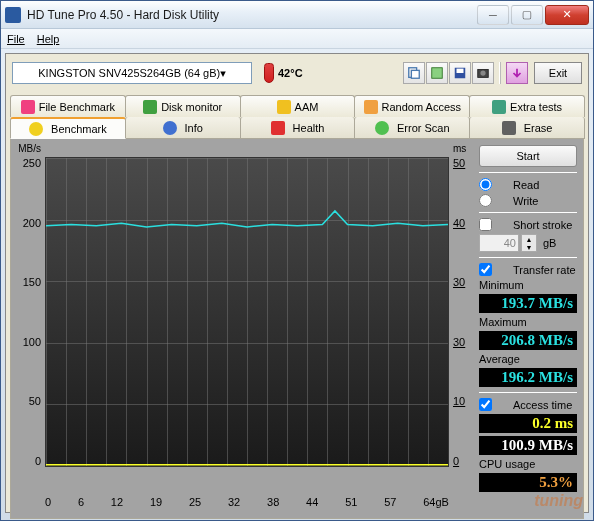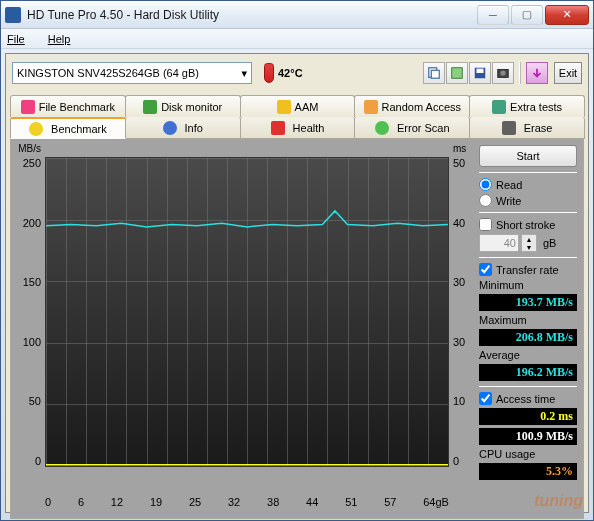--- a/index.html
+++ b/index.html
@@ -4,60 +4,60 @@
 <style>
 * { box-sizing: border-box; margin: 0; padding: 0; font-family: Tahoma, sans-serif; font-size: 11px; }
 body { background: #ece9d8; }
 .window { width: 594px; height: 521px; background: linear-gradient(#e8f0f8,#d0dce8); border: 1px solid #3a5a8a; position: relative; }
 .titlebar { height: 28px; background: linear-gradient(#fdfefe,#e8f0f8 40%,#d6e2ee); display: flex; align-items: center; padding: 0 4px; border-bottom: 1px solid #b8c8d8; }
 .titlebar-icon { width: 16px; height: 16px; background: #2a5aa0; margin-right: 6px; border-radius: 2px; }
 .titlebar-text { flex: 1; color: #1a1a1a; font-size: 12px; }
 .winbtns { display: flex; gap: 2px; }
 .winbtn { width: 32px; height: 20px; border-radius: 3px; display: flex; align-items: center; justify-content: center; color: #555; border: 1px solid rgba(0,0,0,0.15); background: linear-gradient(#f8fbfe,#d8e4f0); cursor: pointer; }
 .winbtn.close { background: linear-gradient(#f08080,#d04030 50%,#c03020); color: #fff; border-color: #a02a1a; width: 44px; }
-.menubar { height: 20px; display: flex; align-items: center; padding: 0 6px; gap: 23px; background: linear-gradient(#f4f8fc,#e4ecf4); border-bottom: 1px solid #c8d4e0; }
+.menubar { height: 20px; display: flex; align-items: center; padding: 0 6px; gap: 12px; background: linear-gradient(#f4f8fc,#e4ecf4); border-bottom: 1px solid #c8d4e0; }
 .menubar span { text-decoration: underline; cursor: pointer; }
 .content { background: #ece9d8; margin: 4px; border: 1px solid #888; height: 460px; padding: 4px; }
 .toprow { display: flex; align-items: center; gap: 6px; padding: 4px 2px; }
-.drive-select { width: 240px; height: 22px; border: 1px solid #7f9db9; background: #fff; display: flex; align-items: center; padding: 0 4px; justify-content: space-between; }
+.drive-select { width: 240px; height: 22px; border: 1px solid #7f9db9; background: #fff; display: flex; align-items: center; padding: 0 4px; justify-content: center; }
 .drive-select .chev { color: #000; }
 .temp { display: flex; align-items: center; gap: 4px; margin-left: 6px; }
 .therm { width: 10px; height: 20px; background: linear-gradient(#e04040,#d02020); border-radius: 4px 4px 6px 6px; border: 1px solid #a01010; }
 .temp-val { font-weight: bold; }
 .icon-group { display: flex; gap: 1px; margin-left: auto; }
 .iconbtn { width: 22px; height: 22px; border: 1px solid #aaa; background: linear-gradient(#fafafa,#e4e4e4); display: flex; align-items: center; justify-content: center; cursor: pointer; }
 .iconbtn svg { width: 14px; height: 14px; }
 .divider { width: 2px; height: 22px; background: #bbb; margin: 0 4px; border-left: 1px solid #fff; }
-.exitbtn { width: 28px; height: 22px; border: 1px solid #888; background: linear-gradient(#fafafa,#e0e0e0); cursor: pointer; }
+.exitbtn { width: 48px; height: 22px; border: 1px solid #888; background: linear-gradient(#fafafa,#e0e0e0); cursor: pointer; }
 .tabrow1 { display: flex; margin-top: 6px; border-bottom: 1px solid #aca899; }
 .tabrow1 .tab { flex: 1; height: 22px; display: flex; align-items: center; justify-content: center; gap: 4px; border: 1px solid #aca899; border-bottom: none; background: linear-gradient(#fcfcfa,#ece9d8); cursor: pointer; border-radius: 3px 3px 0 0; margin-right: -1px; position: relative; top: 1px; }
 .tabrow2 { display: flex; }
 .tabrow2 .tab { flex: 1; height: 22px; display: flex; align-items: center; justify-content: center; gap: 8px; border: 1px solid #aca899; border-top: none; border-bottom: 1px solid #aca899; background: linear-gradient(#f4f2e8,#e4e1d0); cursor: pointer; border-radius: 3px 3px 0 0; margin-right: -1px; }
 .tabrow2 .tab.active { background: #fcfcfa; border-bottom: 1px solid #fcfcfa; position: relative; z-index: 2; border-top: 2px solid #f0a030; }
 .tabicon { width: 14px; height: 14px; border-radius: 2px; }
 .tabbody { border: 1px solid #aca899; border-top: none; background: #a3a3a3; height: 380px; padding: 6px; display: flex; gap: 8px; }
 .chartcol { flex: 1; display: flex; flex-direction: column; }
 .chartarea { flex: 1; position: relative; display: flex; }
 .yaxis-left { width: 28px; display: flex; flex-direction: column; justify-content: space-between; text-align: right; padding-right: 4px; font-size: 10px; }
 .yaxis-right { width: 22px; display: flex; flex-direction: column; justify-content: space-between; text-align: left; padding-left: 4px; font-size: 10px; }
 .plot { flex: 1; background: linear-gradient(#4a4a4a,#1a1a1a); border: 1px solid #333; position: relative; overflow: hidden; height: 310px; }
 .gridline-h { position: absolute; left: 0; right: 0; height: 1px; background: rgba(120,120,120,0.5); }
 .gridline-v { position: absolute; top: 0; bottom: 0; width: 1px; background: rgba(120,120,120,0.5); }
 .xaxis { height: 18px; display: flex; margin-left: 28px; margin-right: 22px; justify-content: space-between; font-size: 10px; padding-top: 2px; position: relative; }
 .axis-label { position: absolute; font-size: 10px; }
 .sidecol { width: 98px; display: flex; flex-direction: column; gap: 3px; }
 .startbtn { height: 22px; border: 1px solid #888; background: linear-gradient(#fafafa,#e0e0e0); border-radius: 3px; cursor: pointer; }
-.radio-row, .check-row { display: flex; align-items: center; gap: 4px; }
+.radio-row, .check-row { display: flex; align-items: center; gap: 21px; }
 .radio-row input, .check-row input { margin: 0; }
 .stroke-row { display: flex; align-items: center; gap: 2px; }
 .stroke-input { width: 40px; height: 18px; border: 1px solid #aaa; text-align: right; padding-right: 2px; background: #f0f0f0; color: #888; }
 .spinner { width: 16px; height: 18px; border: 1px solid #aaa; display: flex; flex-direction: column; }
 .spinner div { flex: 1; display: flex; align-items: center; justify-content: center; font-size: 7px; background: #e8e8e8; cursor: pointer; }
 .stat-label { font-size: 11px; }
-.stat-value { background: #000; color: #2ae0e0; text-align: right; padding: 1px 4px; font-weight: bold; font-family: 'Segoe UI', Tahoma; font-size: 12px; }
+.stat-value { background: #000; color: #2ae0e0; text-align: right; padding: 1px 4px; font-weight: bold; font-family: 'Segoe UI', Tahoma; font-size: 15px; }
 .stat-value.yellow { color: #faff2a; }
 .stat-value.white { color: #fff; }
 .stat-value.orange { color: #f0a040; }
 .hr { height: 1px; background: #ccc; margin: 2px 0; border-bottom: 1px solid #fff; }
 .watermark { position: absolute; bottom: 10px; right: 10px; color: #d07030; font-size: 16px; font-style: italic; font-weight: bold; opacity: 0.5; pointer-events: none; }
 </style>
 </head>
 <body>
 
 <div class="window">
@@ -205,21 +205,21 @@
                 <div class="gridline-v" style="left: 341.7px;"></div>
                 <div class="gridline-v" style="left: 361.8px;"></div>
                 <div class="gridline-v" style="left: 381.9px;"></div>
                 <div class="gridline-v" style="left: 402px;"></div>
                 <svg width="100%" height="100%" style="position: absolute; top: 0px; left: 0px;">
                   <polyline points="0,67.75999999999999 25.125,66.52799999999999 50.25,67.75999999999999 75.375,65.29599999999999 100.5,68.99199999999999 125.625,66.52799999999999 150.75,67.75999999999999 175.875,65.29599999999999 201,68.99199999999999 226.125,66.52799999999999 251.25,67.75999999999999 276.375,66.52799999999999 288.9375,52.976 301.5,66.52799999999999 326.625,67.75999999999999 351.75,65.29599999999999 376.875,67.75999999999999 402,66.52799999999999" fill="none" stroke="#2ae0e0" stroke-width="1.5"></polyline>
                   <polyline points="0,306.768 402,306.768" fill="none" stroke="#faff2a" stroke-width="1.5"></polyline>
                 </svg>
               </div>
           </div>
-          <div style="position:relative;">
+          <div style="position:relative;text-decoration:underline;">
             <div class="axis-label" style="top:-2px;left:4px">ms</div>
             <div class="yaxis-right" style="height:310px;margin-top:12px">
               <span>50</span>
                 <span>40</span>
                 <span>30</span>
                 <span>30</span>
                 <span>10</span>
                 <span>0</span>
             </div>
           </div>

